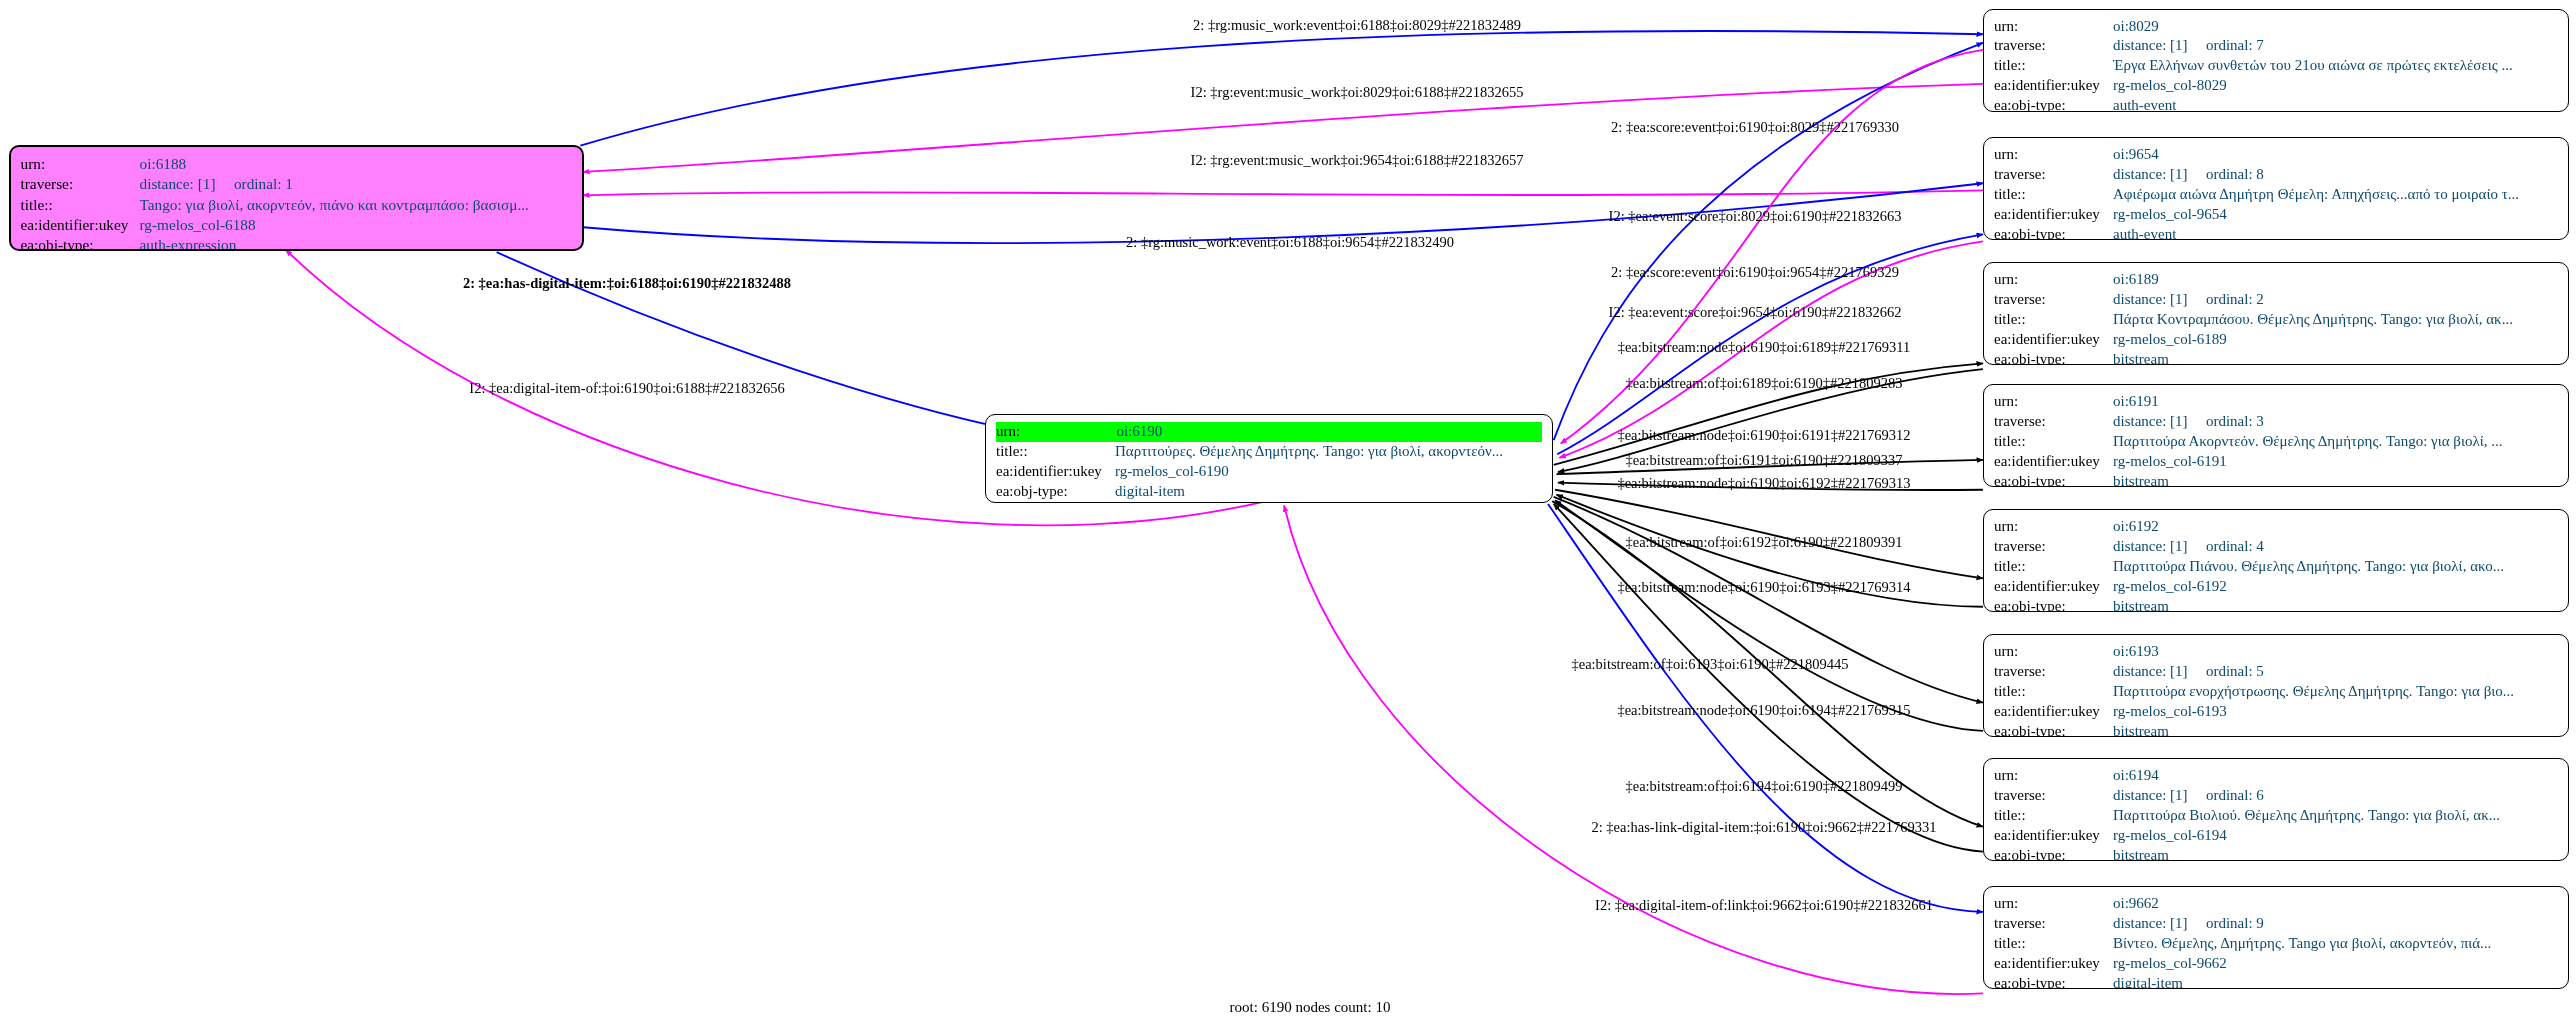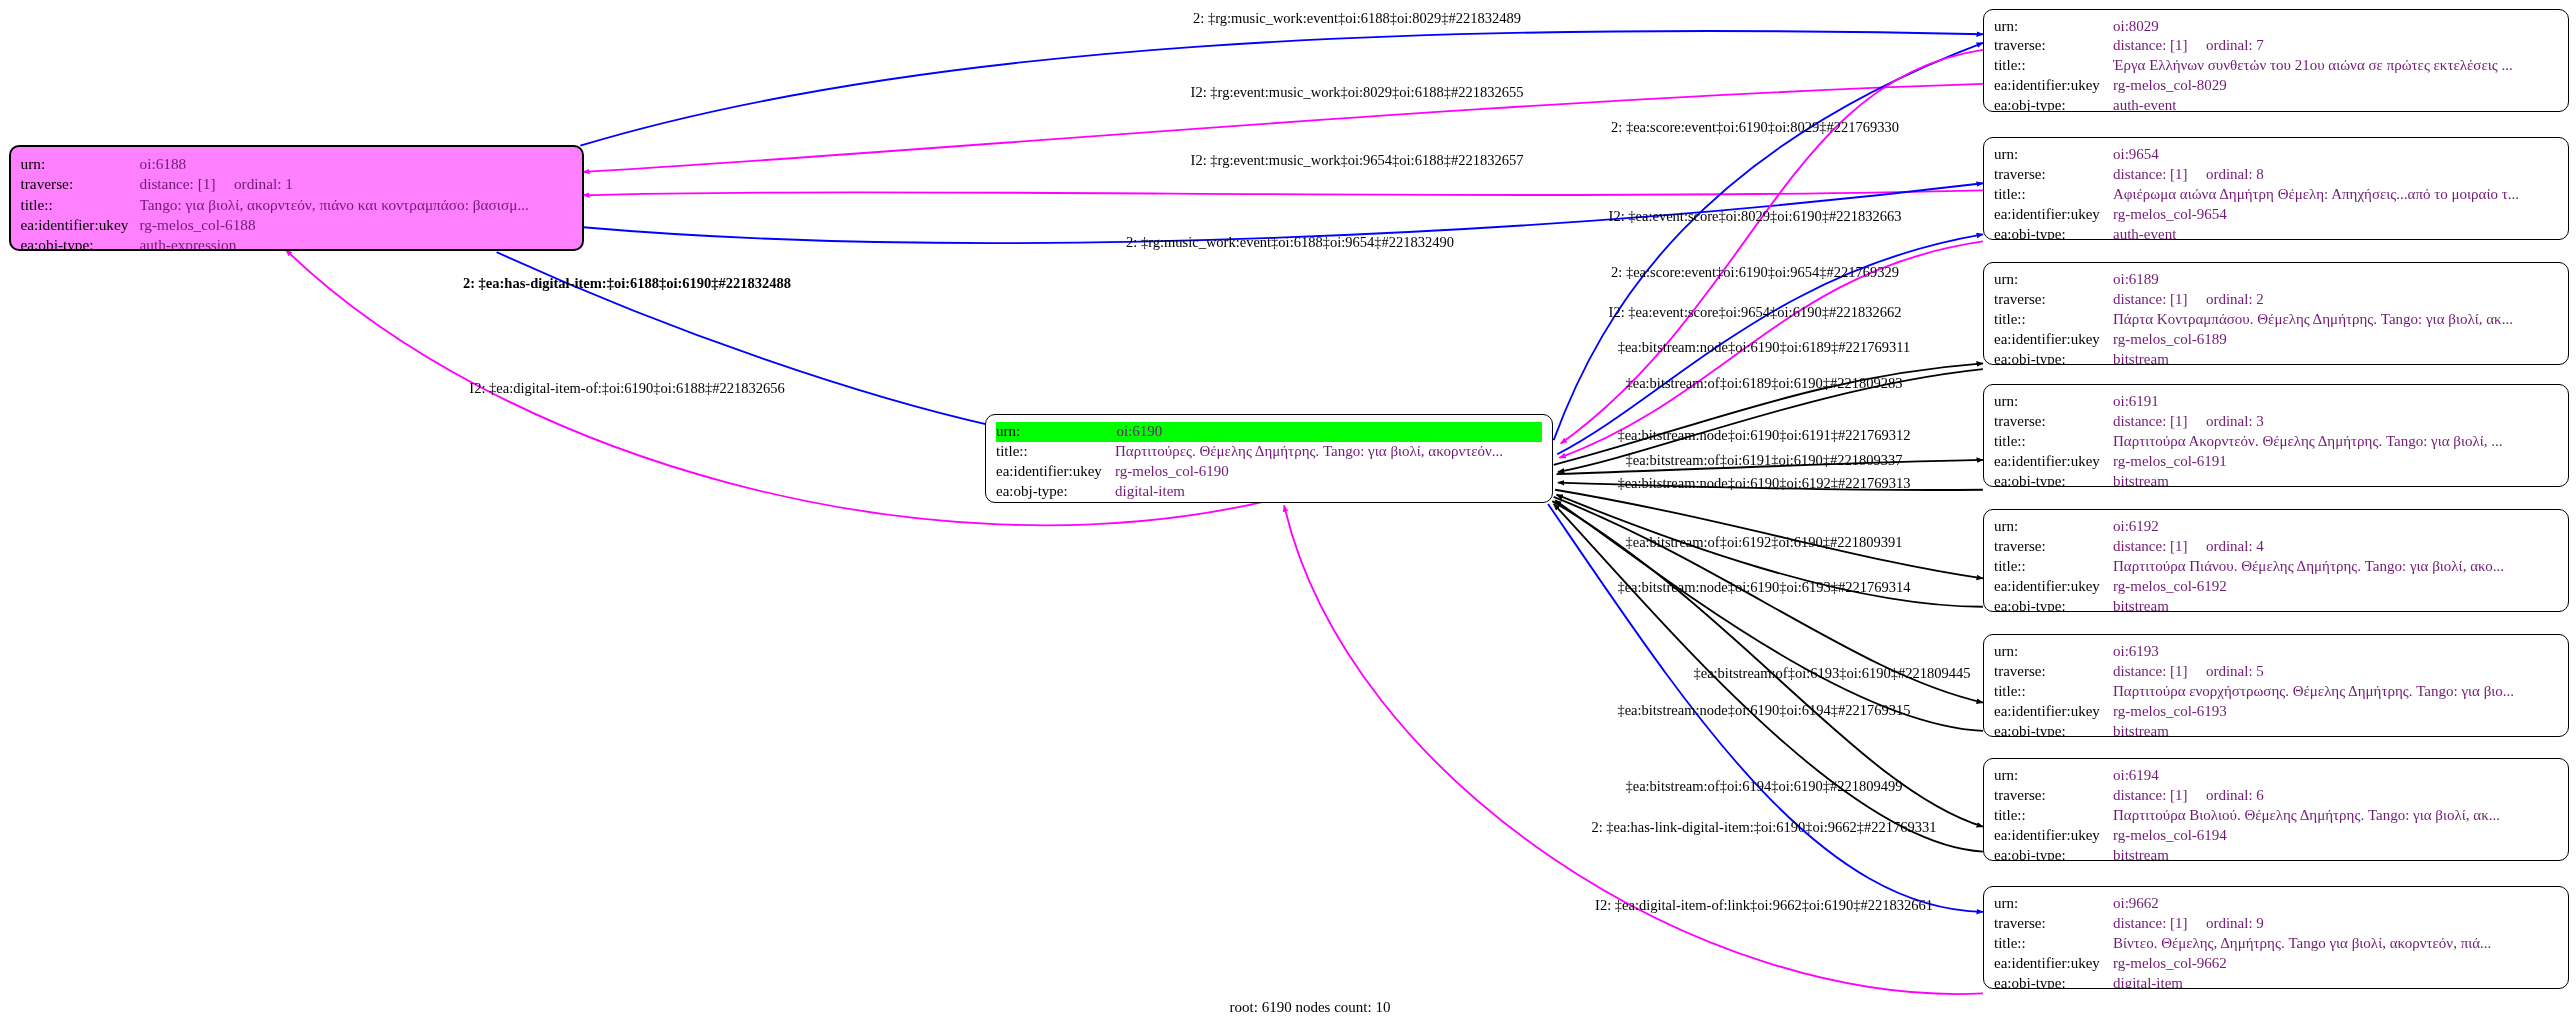--- a/index.html
+++ b/index.html
@@ -44,21 +44,21 @@
   }
   .row-key {
     flex: 0 0 auto;
     width: 119px;
     font-size: 15px;
     color: #000000;
   }
   .row-val {
     flex: 1 1 auto;
     font-size: 15px;
-    color: #701a75;
+    color: #0c4a6e;
     overflow: hidden;
     text-overflow: clip;
     white-space: nowrap;
   }
   .node.pink .row-key, .node.pink .row-val { font-size: 15.3px; }
   .node-row.highlight .row-key,
   .node-row.highlight .row-val {
     background: #00ff00;
   }
   .node-row.highlight .row-key { padding-right: 1.4px; }
@@ -365,21 +365,21 @@
     <div class="node-row">
       <span class="row-key">ea:identifier:ukey</span>
       <span class="row-val">rg-melos_col-9662</span>
     </div>
     <div class="node-row">
       <span class="row-key">ea:obj-type:</span>
       <span class="row-val">digital-item</span>
     </div>
   </div>
 
-  <div class="edge-label" style="left:1357px; top:10px;">2: ‡rg:music_work:event‡oi:6188‡oi:8029‡#221832489</div>
+  <div class="edge-label" style="left:1357px; top:17px;">2: ‡rg:music_work:event‡oi:6188‡oi:8029‡#221832489</div>
 
   <div class="edge-label" style="left:1357px; top:84px;">I2: ‡rg:event:music_work‡oi:8029‡oi:6188‡#221832655</div>
 
   <div class="edge-label" style="left:1755px; top:119px;">2: ‡ea:score:event‡oi:6190‡oi:8029‡#221769330</div>
 
   <div class="edge-label" style="left:1357px; top:152px;">I2: ‡rg:event:music_work‡oi:9654‡oi:6188‡#221832657</div>
 
   <div class="edge-label" style="left:1755px; top:208px;">I2: ‡ea:event:score‡oi:8029‡oi:6190‡#221832663</div>
 
   <div class="edge-label" style="left:1290px; top:234px;">2: ‡rg:music_work:event‡oi:6188‡oi:9654‡#221832490</div>
@@ -399,21 +399,21 @@
   <div class="edge-label" style="left:1764px; top:427px;">‡ea:bitstream:node‡oi:6190‡oi:6191‡#221769312</div>
 
   <div class="edge-label" style="left:1764px; top:452px;">‡ea:bitstream:of‡oi:6191‡oi:6190‡#221809337</div>
 
   <div class="edge-label" style="left:1764px; top:475px;">‡ea:bitstream:node‡oi:6190‡oi:6192‡#221769313</div>
 
   <div class="edge-label" style="left:1764px; top:534px;">‡ea:bitstream:of‡oi:6192‡oi:6190‡#221809391</div>
 
   <div class="edge-label" style="left:1764px; top:579px;">‡ea:bitstream:node‡oi:6190‡oi:6193‡#221769314</div>
 
-  <div class="edge-label" style="left:1832px; top:656px;margin-top:9px;">‡ea:bitstream:of‡oi:6193‡oi:6190‡#221809445</div>
+  <div class="edge-label" style="left:1710px; top:656px;">‡ea:bitstream:of‡oi:6193‡oi:6190‡#221809445</div>
 
   <div class="edge-label" style="left:1764px; top:702px;">‡ea:bitstream:node‡oi:6190‡oi:6194‡#221769315</div>
 
   <div class="edge-label" style="left:1764px; top:778px;">‡ea:bitstream:of‡oi:6194‡oi:6190‡#221809499</div>
 
   <div class="edge-label" style="left:1764px; top:819px;">2: ‡ea:has-link-digital-item:‡oi:6190‡oi:9662‡#221769331</div>
 
   <div class="edge-label" style="left:1764px; top:897px;">I2: ‡ea:digital-item-of:link‡oi:9662‡oi:6190‡#221832661</div>
 
   <div id="footer" style="left:1310px; top:999px;">root: 6190 nodes count: 10</div>

